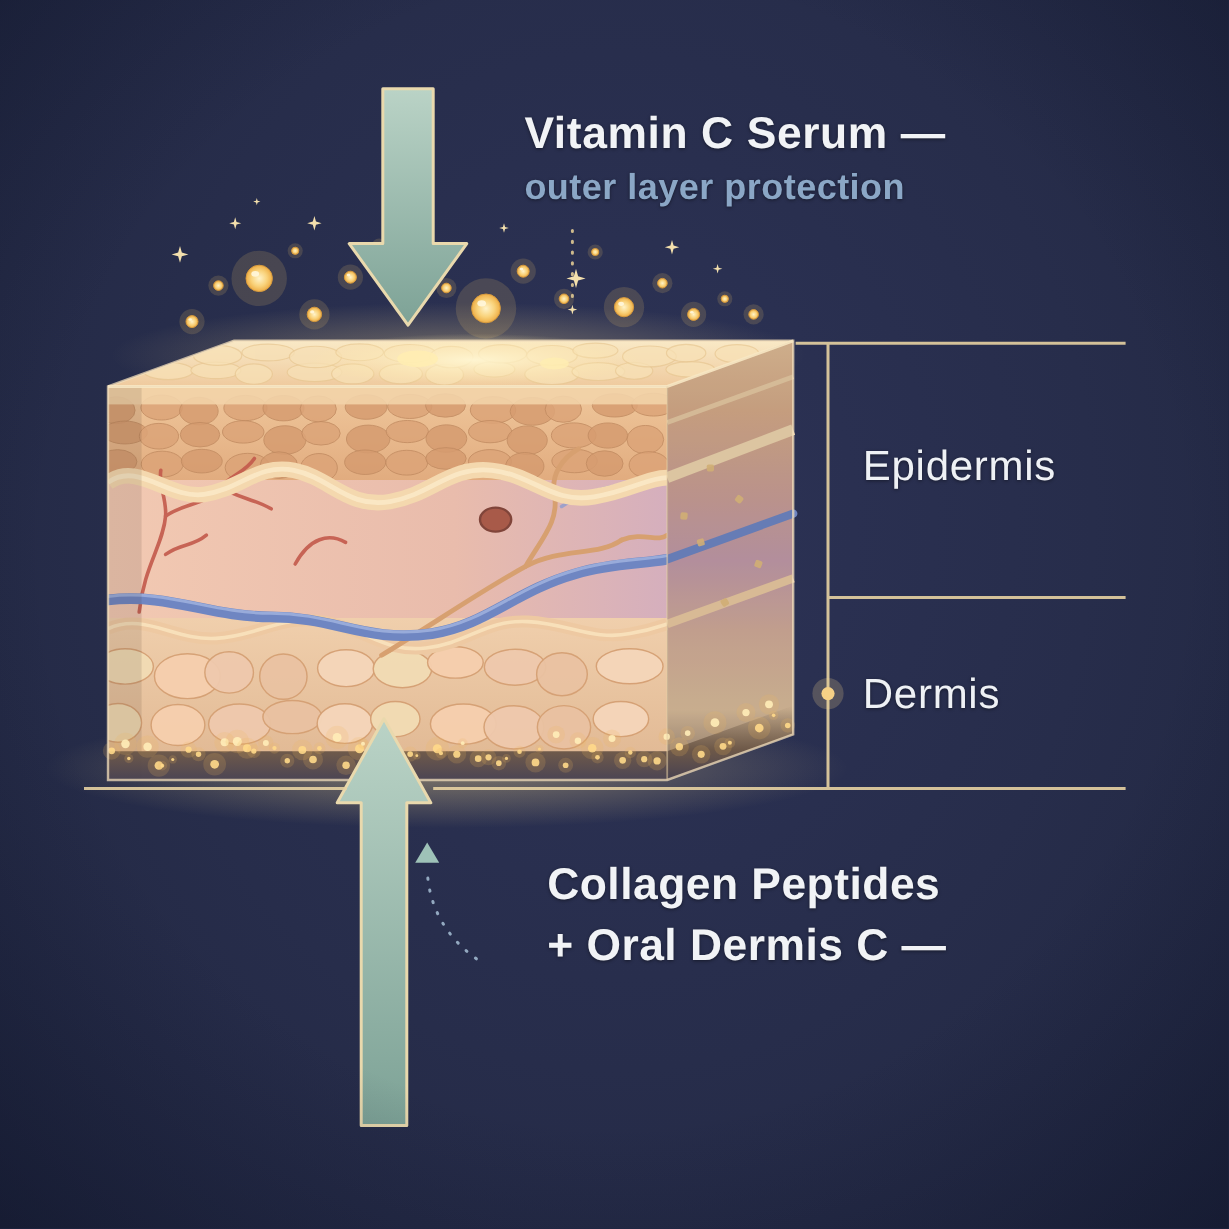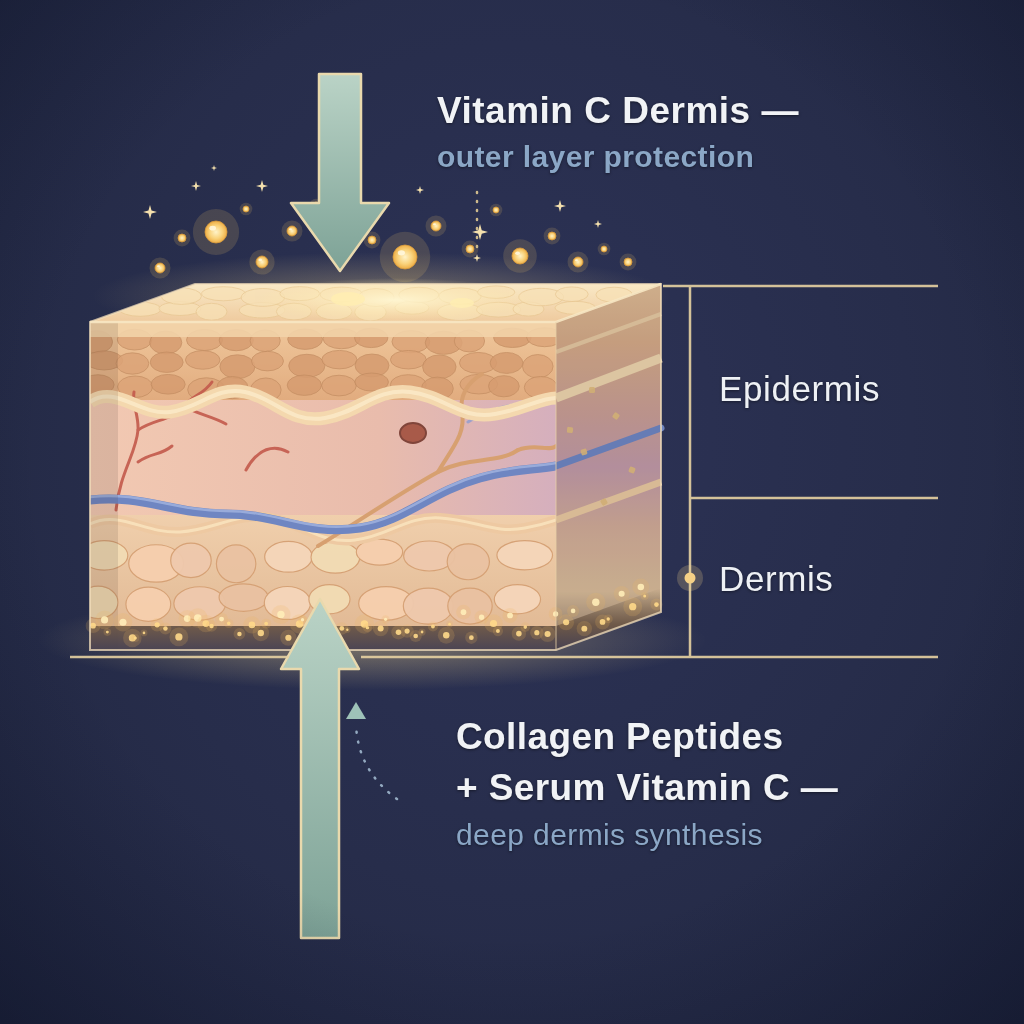--- a/index.html
+++ b/index.html
@@ -456,26 +456,25 @@
 
   <g>
     <path d="M397,799 C372,781 357,756 356,724" stroke="#93a9c0" stroke-width="2.5" fill="none" stroke-dasharray="1 9" stroke-linecap="round"></path>
     <path d="M356,702 L346,719 L366,719 Z" fill="#9ec2b8"></path>
   </g>
 
   <rect x="0" y="0" width="1024" height="1024" fill="url(#vig)"></rect>
 </svg>
 
 <div class="top-annotation">
-  <div class="title">Vitamin C Dermis —</div>
+  <div class="title">Vitamin C Serum —</div>
   <div class="subtitle">outer layer protection</div>
 </div>
 
 <div class="txt layer-label epidermis">Epidermis</div>
 <div class="txt layer-label dermis">Dermis</div>
 
 <div class="bottom-annotation">
   <div class="b1">Collagen Peptides</div>
-  <div class="b2">+ Serum Vitamin C —</div>
-  <div class="b3">deep dermis synthesis</div>
+  <div class="b2">+ Oral Dermis C —</div>
 </div>
 
 </div>
 
 </body></html>

